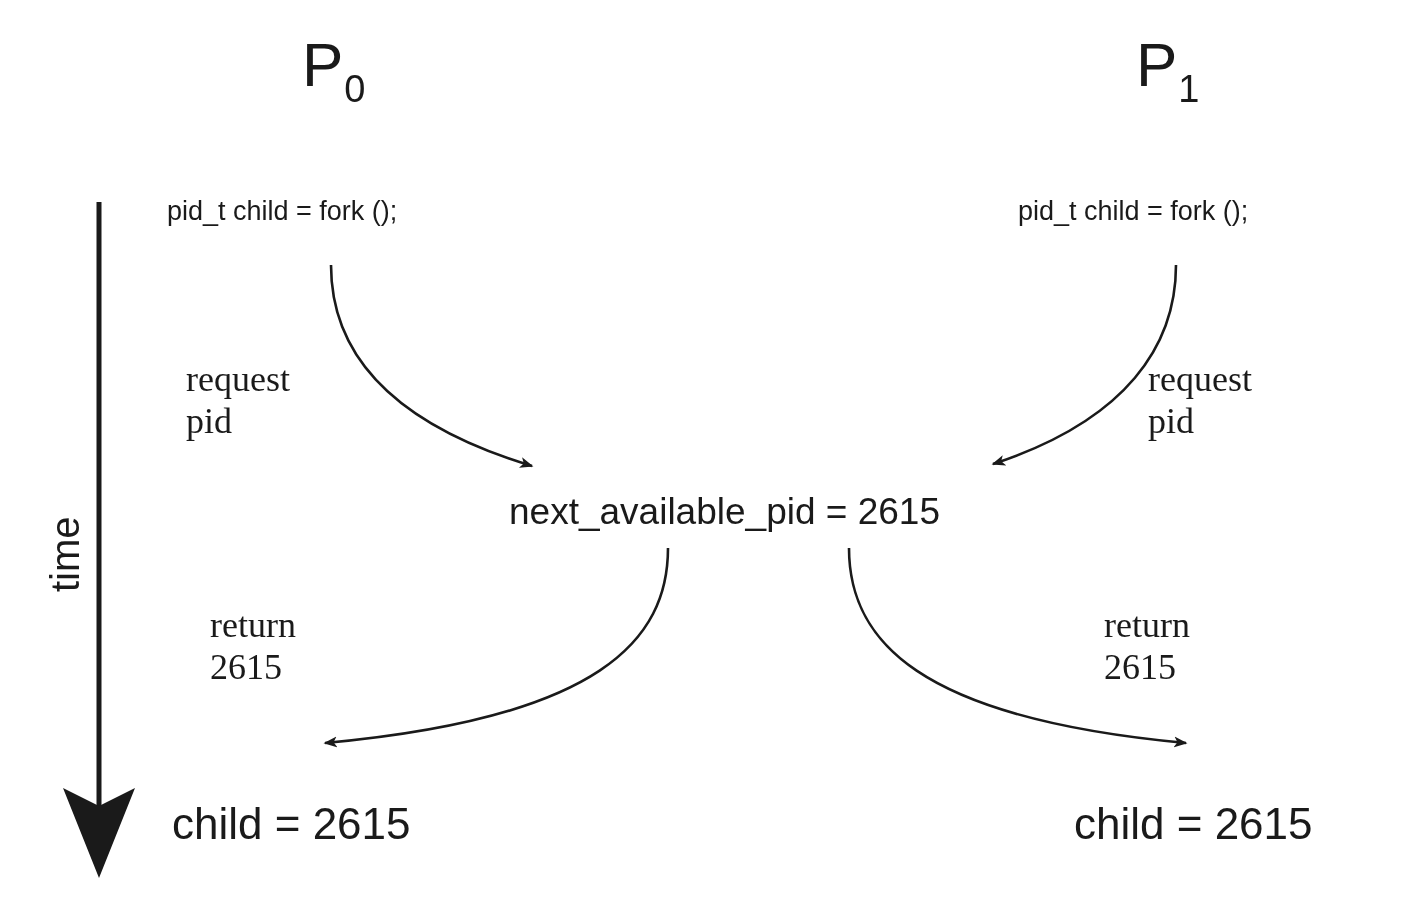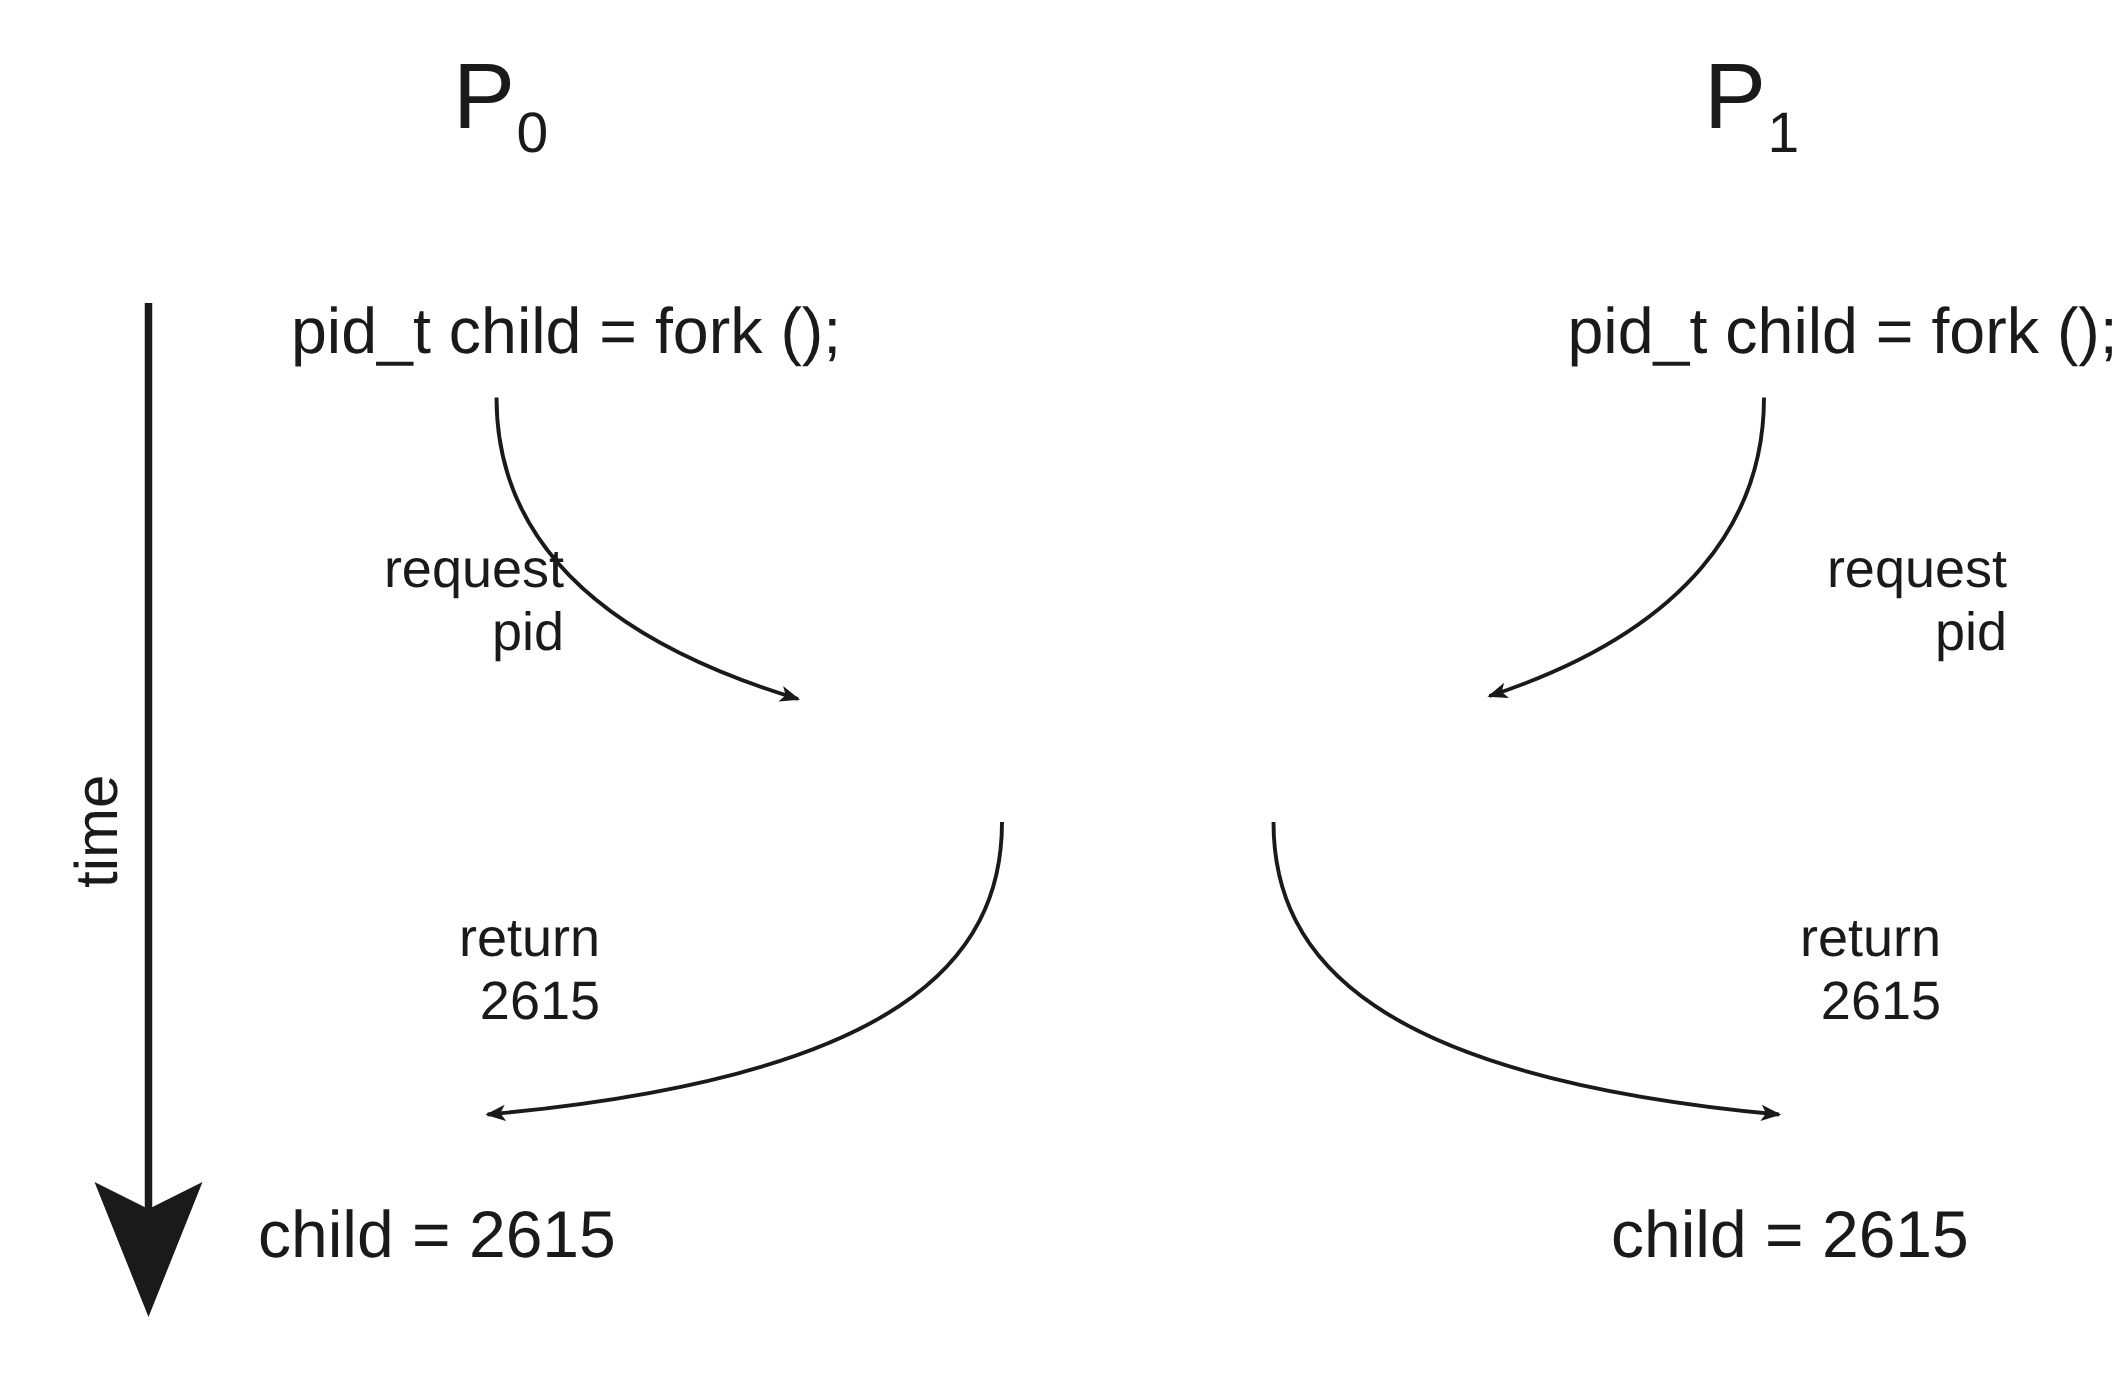--- a/index.html
+++ b/index.html
@@ -37,31 +37,31 @@
   }
   .proc-head .sub {
     font-size: 38px;
     vertical-align: baseline;
     position: relative;
     top: 16px;
     left: 1px;
   }
   
   .code-line {
-    font-size: 43px;
-    margin-left: 27px;
+    font-size: 27px;
   }
   
   .shared-var {
     font-size: 37px;
   }
   
   .annot {
     font-size: 36px;
-    text-align: right;
+    text-align: left;
+    font-family: Liberation Serif, serif;
   }
   
   .result {
     font-size: 44px;
   }
   
   .time-label {
     font-size: 40px;
     transform: rotate(-90deg);
     transform-origin: left top;
@@ -99,20 +99,21 @@
   <div class="lbl proc-head" style="left:302px; top:28px;"><span>P</span><span class="sub">0</span></div>
 
   <div class="lbl code-line" style="left:167px; top:196px;">pid_t child = fork ();</div>
 
   <div class="lbl annot" style="left:186px; top:358px; width:190px;"><span>request</span><br><span>pid</span></div>
 
   <div class="lbl annot" style="left:210px; top:604px; width:190px;"><span>return</span><br><span>2615</span></div>
 
   <div class="lbl result" style="left:172px; top:798px;">child = 2615</div>
 
+  <div class="lbl shared-var" style="left:509px; top:490px;">next_available_pid = 2615</div>
 
   <div class="lbl proc-head" style="left:1136px; top:28px;"><span>P</span><span class="sub">1</span></div>
 
   <div class="lbl code-line" style="left:1018px; top:196px;">pid_t child = fork ();</div>
 
   <div class="lbl annot" style="left:1148px; top:358px; width:190px;"><span>request</span><br><span>pid</span></div>
 
   <div class="lbl annot" style="left:1104px; top:604px; width:190px;"><span>return</span><br><span>2615</span></div>
 
   <div class="lbl result" style="left:1074px; top:798px;">child = 2615</div>

